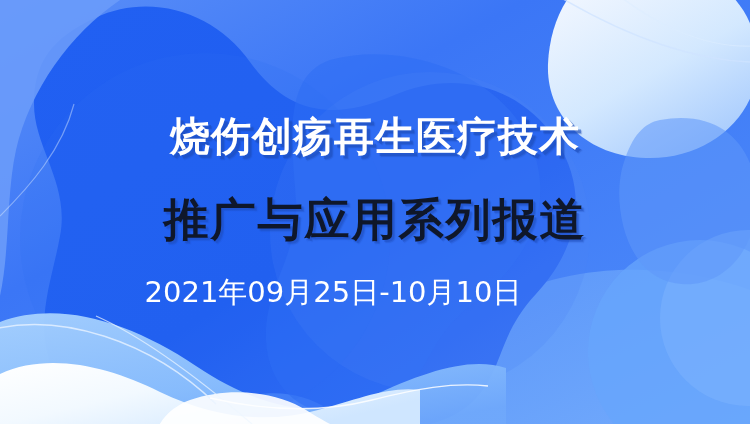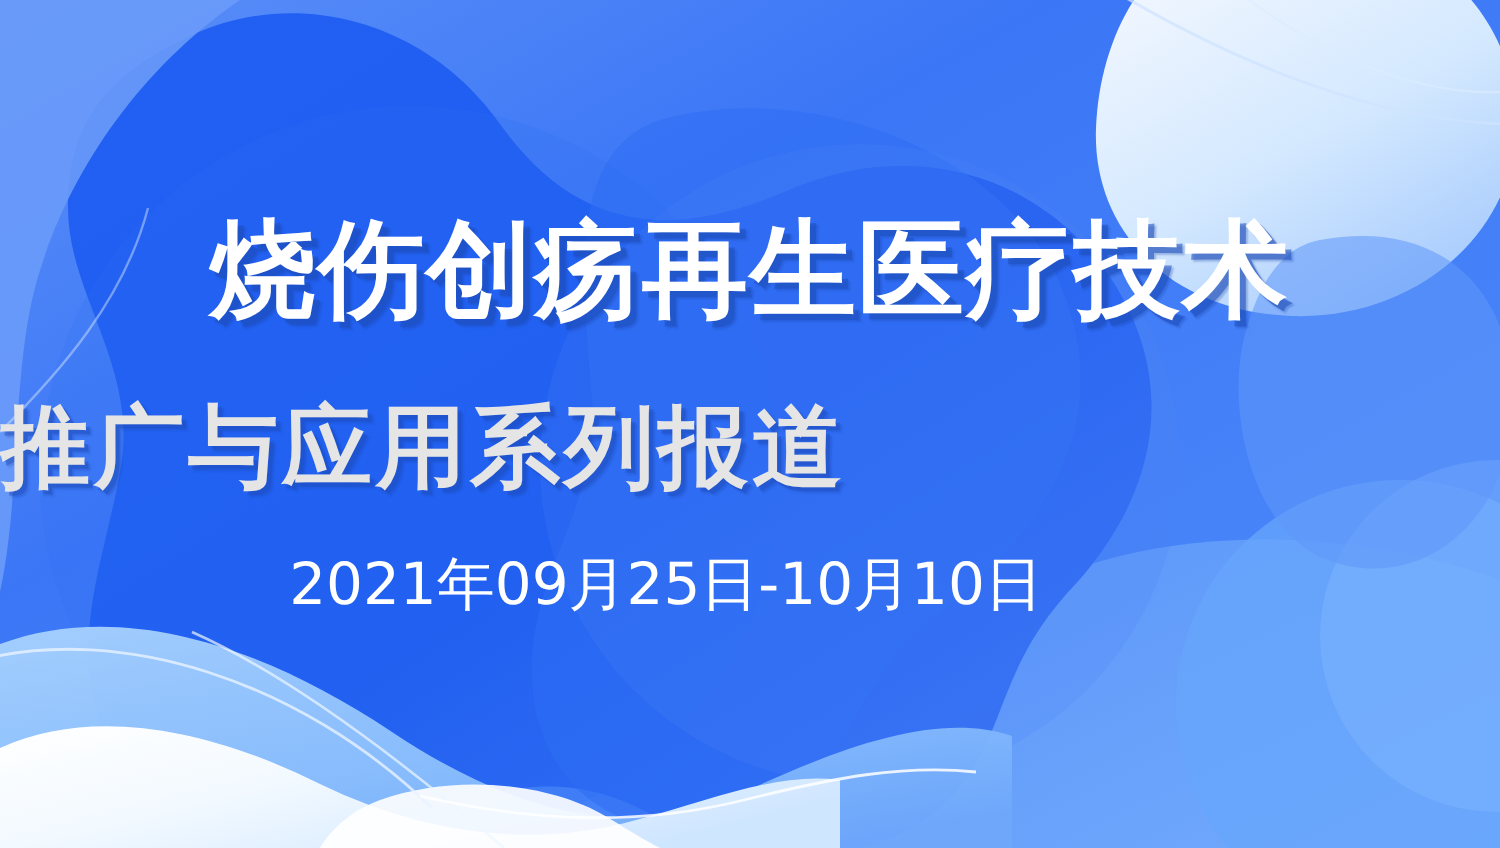--- a/index.html
+++ b/index.html
@@ -28,47 +28,47 @@
     width: 750px;
     height: 424px;
     z-index: 5;
   }
   #main-title {
     position: absolute;
     top: 100px;
     left: 0;
     width: 750px;
     text-align: center;
-    font-size: 53px;
+    font-size: 40px;
     line-height: 72px;
     font-weight: 700;
     color: #ffffff;
     letter-spacing: 1px;
     white-space: nowrap;
     text-shadow:
       3px 3px 0 rgba(30, 78, 190, 0.55),
       4px 4px 1px rgba(25, 65, 165, 0.30);
     font-family: "DejaVu Sans", "Liberation Sans", sans-serif;
   }
   #subtitle {
     position: absolute;
     top: 197px;
     left: 0;
     width: 750px;
-    text-align: left;
+    text-align: center;
     font-size: 45px;
     line-height: 54px;
     font-weight: 700;
-    color: #e5e5e5;
+    color: #0f172a;
     letter-spacing: 2px;
     white-space: nowrap;
     text-shadow:
       2px 2px 0 rgba(30, 78, 190, 0.45),
       3px 3px 1px rgba(25, 65, 165, 0.25);
-    font-family: Liberation Sans, sans-serif;
+    font-family: Liberation Mono, monospace;
   }
   #date-line {
     position: absolute;
     top: 274px;
     left: 0;
     width: 666px;
     text-align: center;
     font-size: 29px;
     line-height: 36px;
     font-weight: 400;

